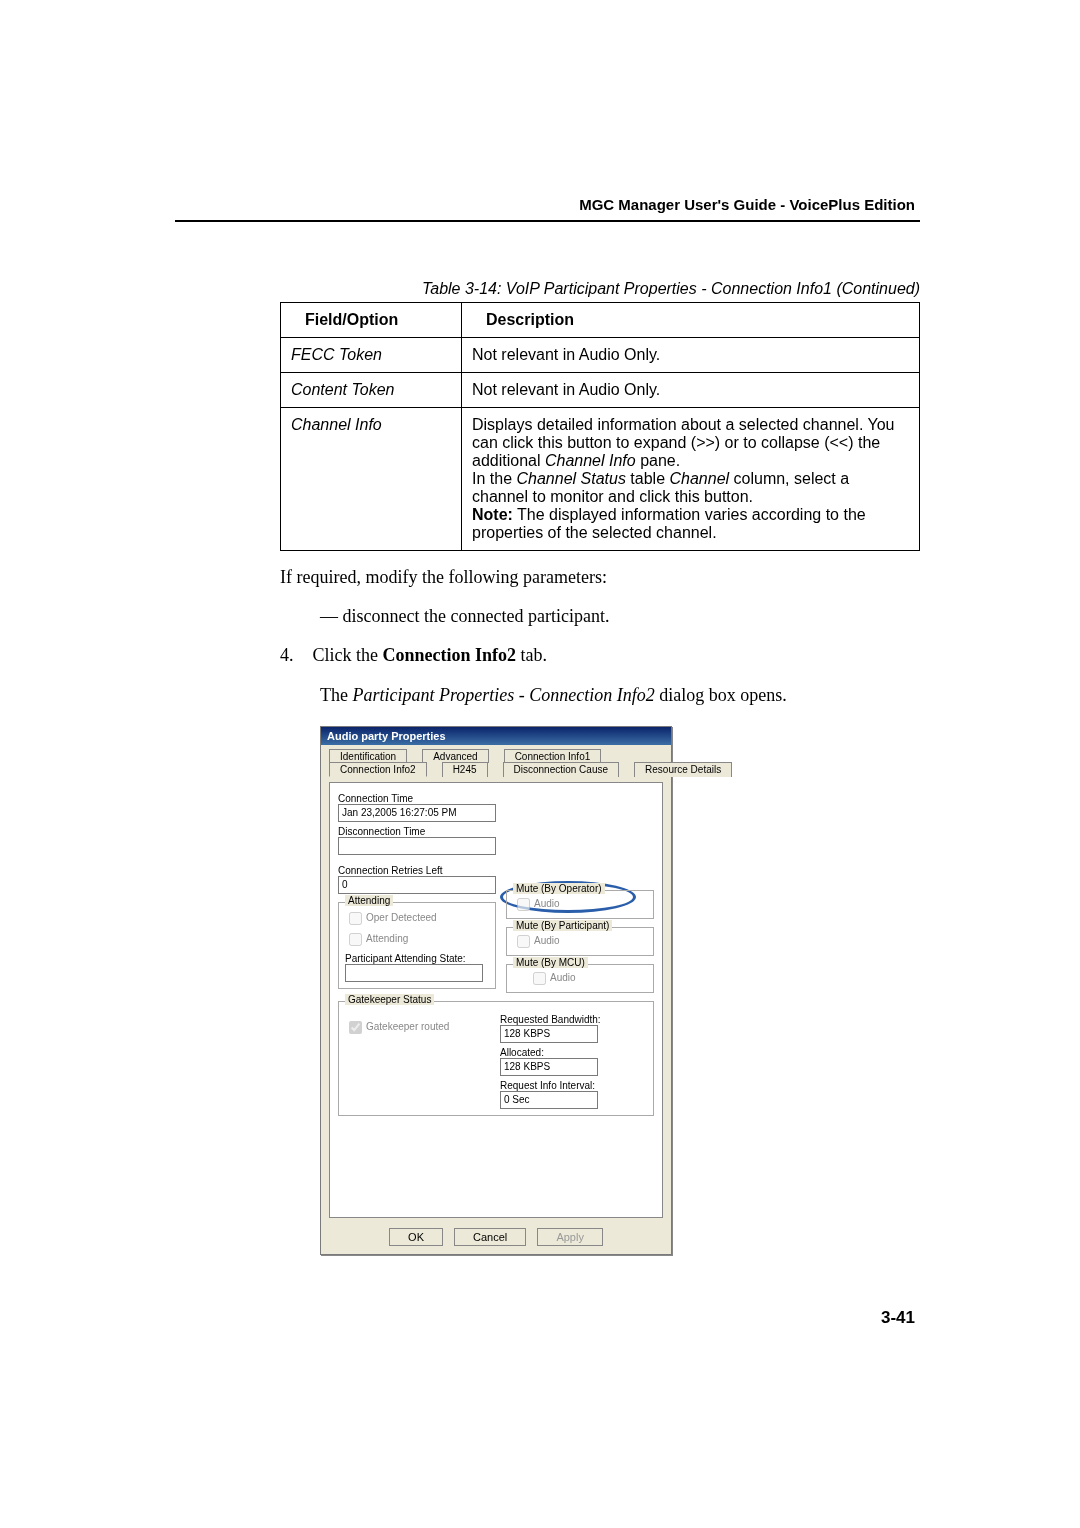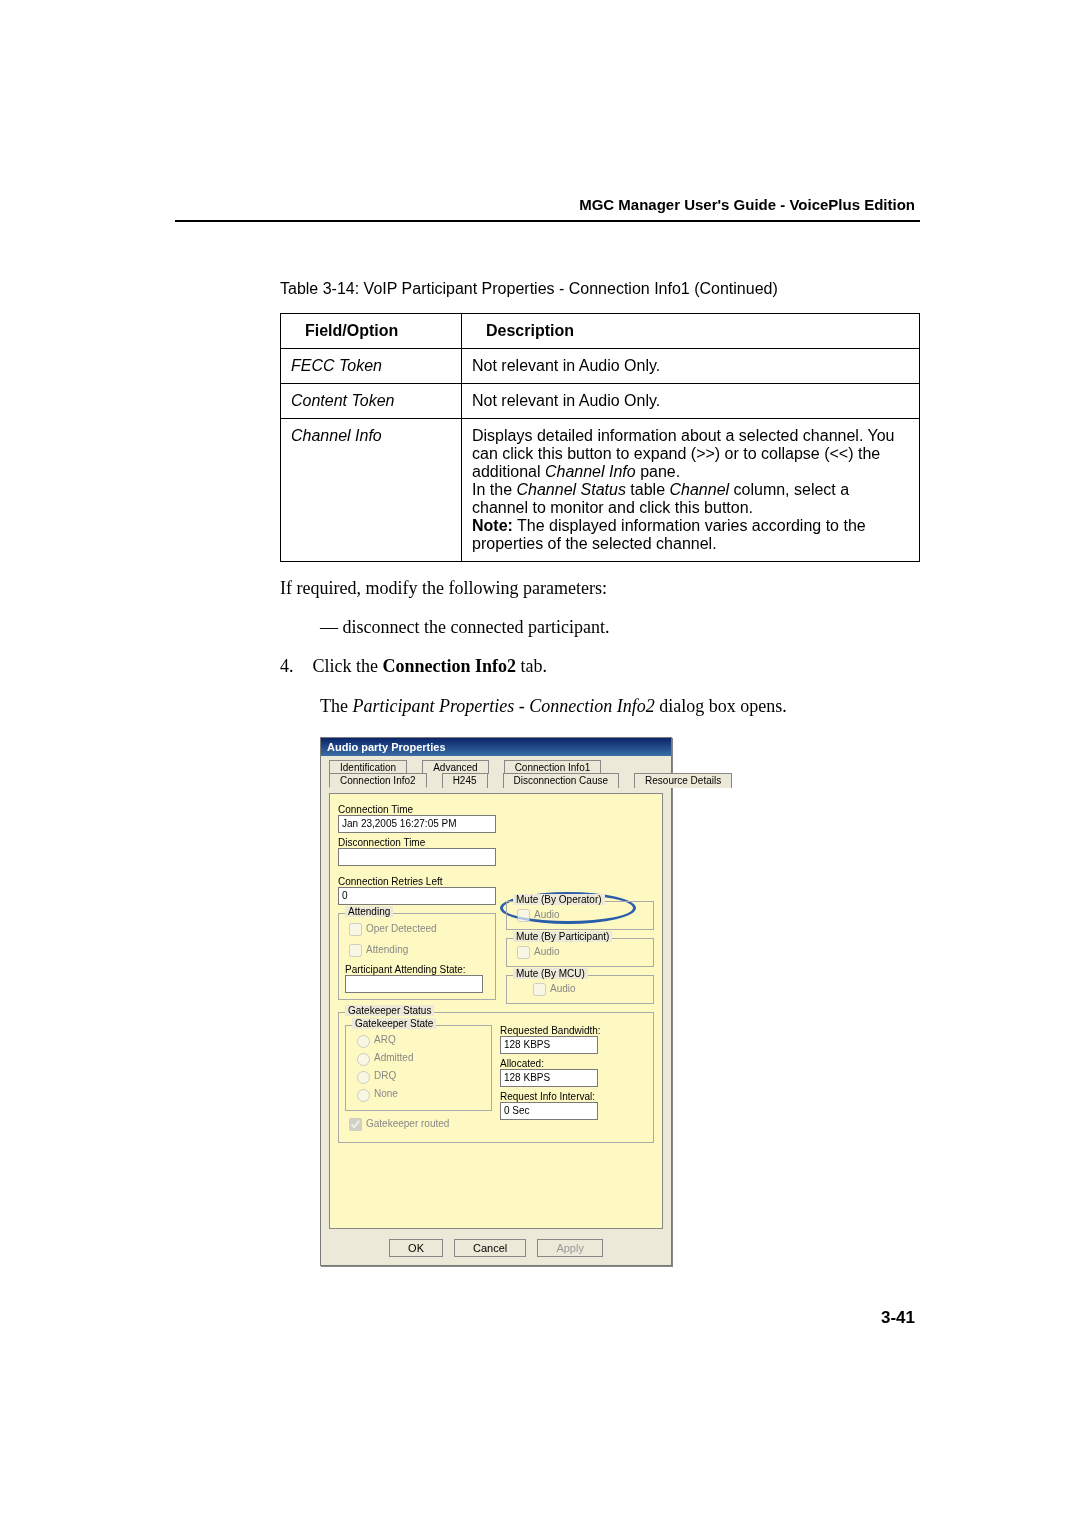--- a/index.html
+++ b/index.html
@@ -30,23 +30,24 @@
     top: 196px;
     right: 165px;
     font-family: Arial, Helvetica, sans-serif;
     font-weight: bold;
     font-size: 15px;
   }
   .content {
     margin-top: 70px;
   }
   .table-caption {
+    font-style: italic;
     font-size: 16px;
-    text-align: left;
-    margin-bottom: 15px;
+    text-align: right;
+    margin-bottom: 4px;
     font-family: Arial, Helvetica, sans-serif;
   }
   table.proptable {
     border-collapse: collapse;
     width: 100%;
     font-family: Arial, Helvetica, sans-serif;
     font-size: 16px;
   }
   table.proptable th, table.proptable td {
     border: 1px solid #000;
@@ -123,21 +124,21 @@
     z-index: 2;
     border-bottom: 1px solid #ece9d8;
   }
   .tabrow2 { margin-top: -1px; }
   .tab-panel {
     border: 1px solid #888;
     margin-top: -1px;
     padding: 6px 8px 8px 8px;
     min-height: 420px;
     position: relative;
-    background: #fef9c3;
+    background: #ffffff;
   }
   .lbl { font-size: 10px; display:block; margin-top:4px;}
   .txtbox {
     border: 1px solid #7a7a7a;
     background: #fff;
     font-size: 10px;
     padding: 1px 3px;
     width: 150px;
     height: 14px;
     line-height:14px;
@@ -287,27 +288,20 @@
                 <span class="gtitle">Mute (By MCU)</span>
                 <label class="chk"><input type="checkbox" disabled="" style=""><span>Audio</span></label>
               </div>
             </div>
           </div>
 
           <div class="groupbox">
             <span class="gtitle">Gatekeeper Status</span>
             <div class="gk">
               <div style="flex:1">
-                <div class="groupbox" style="margin-top:0">
-                  <span class="gtitle">Gatekeeper State</span>
-                  <label class="rad"><input type="radio" disabled="" style=""><span>ARQ</span></label>
-                  <label class="rad"><input type="radio" disabled="" style=""><span>Admitted</span></label>
-                  <label class="rad"><input type="radio" disabled="" style=""><span>DRQ</span></label>
-                  <label class="rad"><input type="radio" disabled="" style=""><span>None</span></label>
-                </div>
                 <label class="chk" style="margin-top:4px"><input type="checkbox" disabled="" checked="" style=""><span>Gatekeeper routed</span></label>
               </div>
               <div style="flex:1">
                 <span class="lbl" style="color:#000;margin-top:0">Requested Bandwidth:</span>
                 <span class="txtbox small">128  KBPS</span>
                 <span class="lbl" style="color:#000">Allocated:</span>
                 <span class="txtbox small">128  KBPS</span>
                 <span class="lbl" style="color:#000">Request Info Interval:</span>
                 <span class="txtbox small">0  Sec</span>
               </div>

